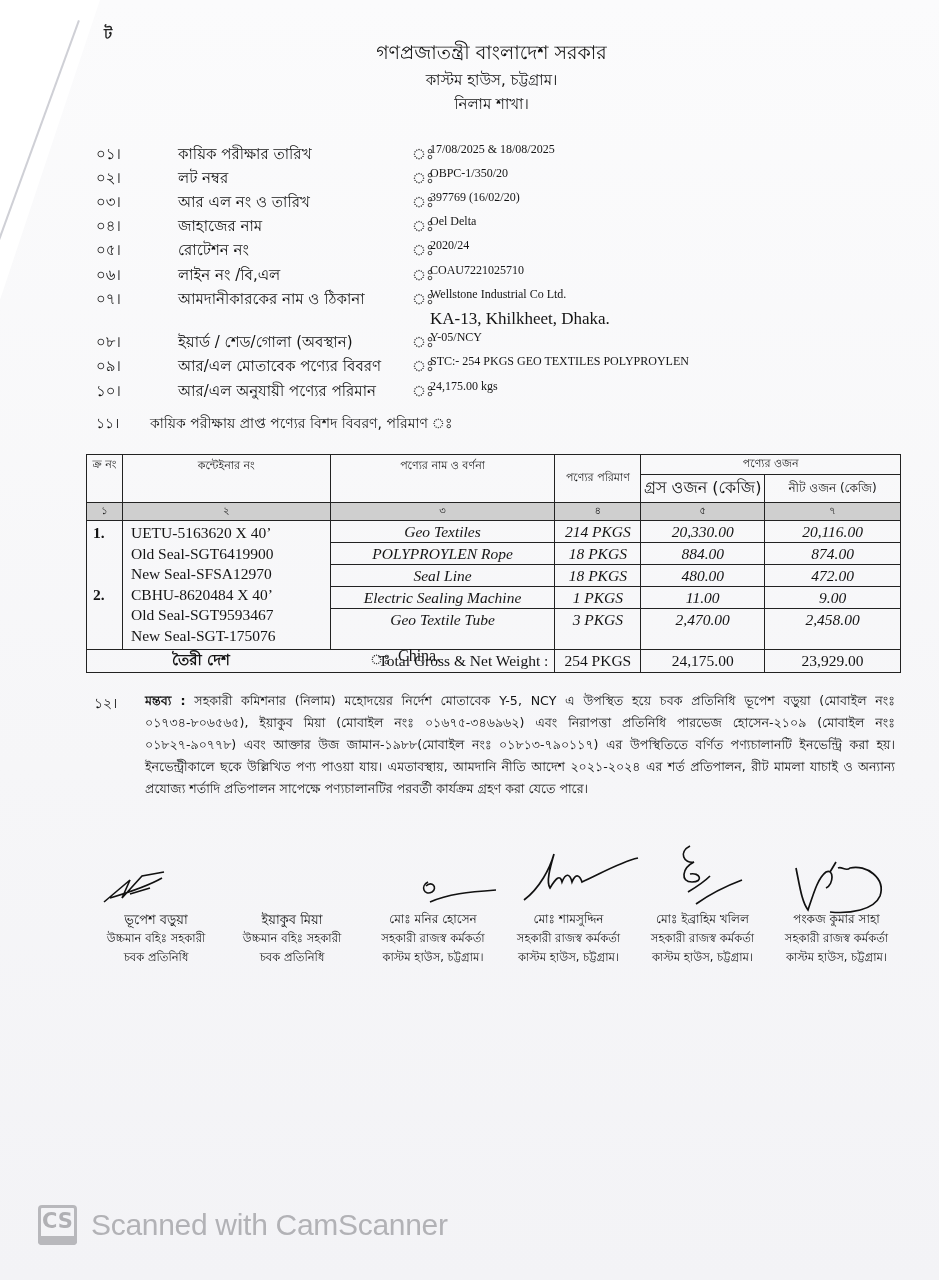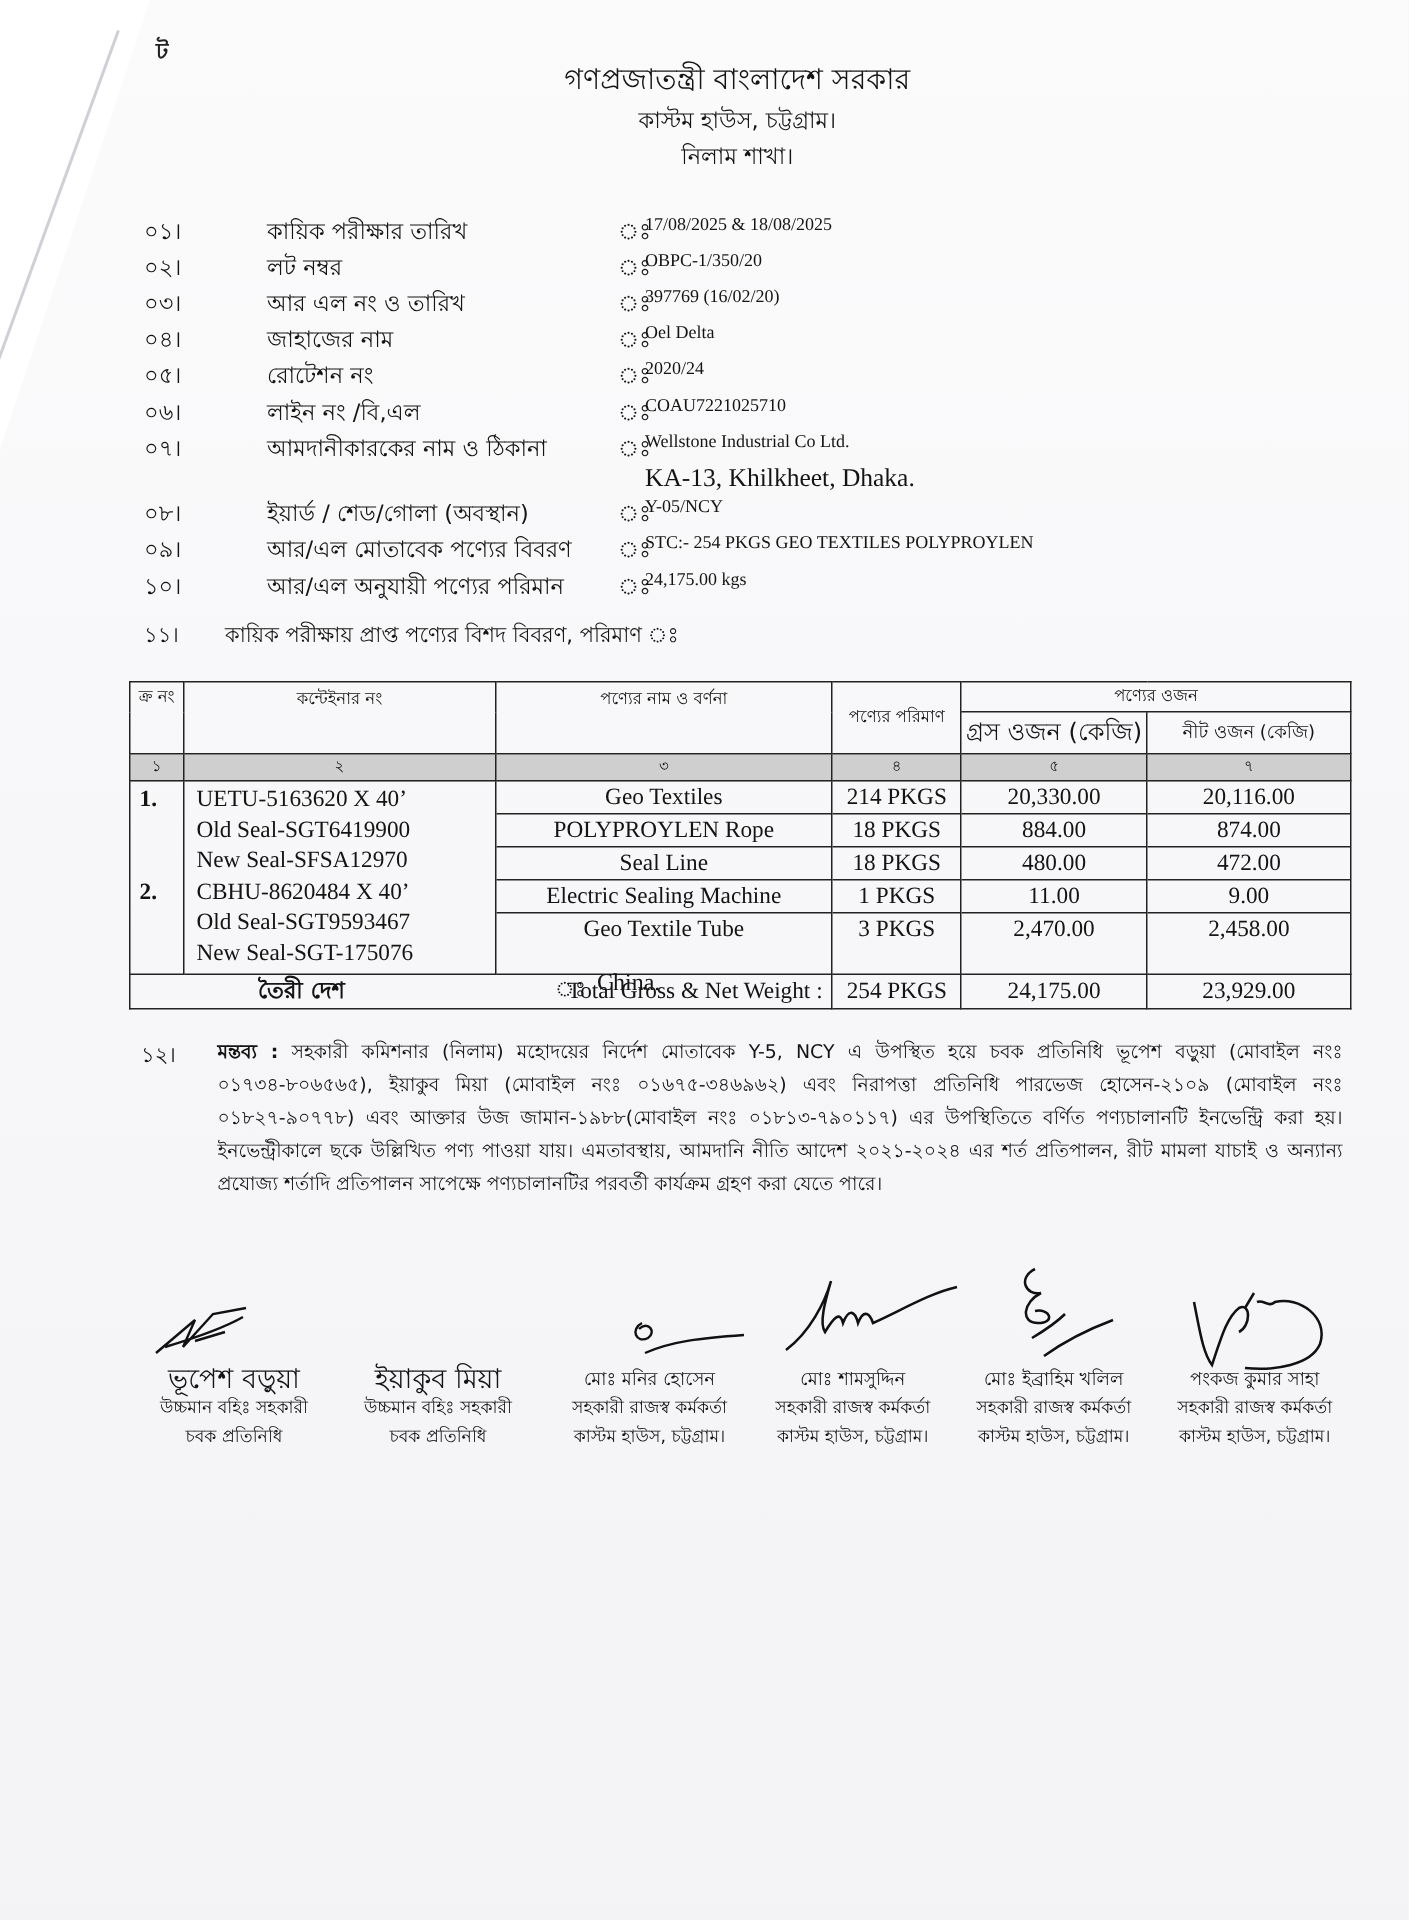--- a/index.html
+++ b/index.html
@@ -30,36 +30,36 @@
   .field .val2 { position:absolute; left:334px; top:22px; white-space:nowrap; font-family:"Liberation Serif", serif; font-size:17px; }
 
   .sec11 { position:absolute; left:96px; top:412px; font-size:14px; }
   .sec11 .lbl { position:absolute; left:54px; white-space:nowrap; }
 
   table.detail { position:absolute; left:86px; top:432px; width:815px; border-collapse:collapse; font-size:11px;margin-top:22px; }
   table.detail td, table.detail th { border:1.5px solid #222; padding:0; font-weight:normal; }
   table.detail .numrow td { background:#cfcfcf; text-align:center; height:12px; font-size:10px; }
   .cell-serif { font-family:"Liberation Serif", serif; font-size:15.5px; }
   .c { text-align:center; }
-  .item { border-bottom:1.5px solid #222; height:21px; line-height:21px; text-align:center; }
+  .item { border-bottom:1.5px solid #222; height:21px; line-height:21px; text-align:center;font-style:italic; }
   .item:last-child { border-bottom:none; height:23px; }
   .cont-lines { padding:2px 0 0 8px; line-height:20.5px; }
   .sl-lines { padding:2px 0 0 0; line-height:20.5px; text-align:left; padding-left:12px; }
   .total-lbl { text-align:right; padding-right:6px !important; font-weight:bold; font-family:"Liberation Serif", serif; font-size:15.5px; height:22px; }
 
   .country { position:absolute; left:148px; top:648px; font-size:15px; font-weight:bold;margin-left:24px; }
   .country-colon { position:absolute; left:370px; top:648px; font-size:14px; }
   .country-val { position:absolute; left:398px; top:647px; font-family:"Liberation Serif", serif; font-size:16px; }
 
   .remark-num { position:absolute; left:94px; top:692px; font-size:14px; }
   .remark { position:absolute; left:145px; top:690px; width:750px; font-size:12.6px; line-height:22px; text-align:justify; }
   .remark b { font-weight:bold; }
 
   .sig { position:absolute; top:910px; text-align:center; font-size:11.5px; line-height:19px; white-space:nowrap; }
-  .sig .nm { font-size:18px; }
+  .sig .nm { font-size:13px; }
   .sig svg { position:absolute; }
 
   .cs { position:absolute; left:38px; top:1205px; display:flex; align-items:center; color:#b0b0b4; }
   .cs-logo { width:39px; height:40px; border:3px solid #b8b8bc; border-radius:4px; box-sizing:border-box; position:relative; font-weight:bold; font-size:21px; color:#b0b0b4; text-align:center; line-height:26px; }
   .cs-logo:after { content:""; position:absolute; left:-3px; right:-3px; bottom:-3px; height:9px; background:#b8b8bc; border-radius:0 0 4px 4px; }
   .cs-text { margin-left:14px; font-size:30px; font-family:"Liberation Sans", sans-serif; color:#b2b2b6; letter-spacing:-0.3px; }
 </style>
 </head>
 <body>
 
@@ -277,13 +277,17 @@
   </div>
   <div class="sig" style="left:774px;width:125px">
     <svg style="left:16px;top:-52px" width="100" height="62" viewBox="0 0 100 62">
       <path d="M6 10 C10 30 12 44 18 52 C24 34 28 20 36 14 C44 10 44 26 36 30 M40 14 L46 4 M48 10 C52 8 56 14 60 10 C76 6 96 20 90 38 C84 52 60 56 40 54" fill="none" stroke="#111" stroke-width="1.7"></path>
     </svg>
     <div class="nm" style="font-size:12px">পংকজ কুমার সাহা</div>
     <div>সহকারী রাজস্ব কর্মকর্তা</div>
     <div>কাস্টম হাউস, চট্টগ্রাম।</div>
   </div>
 
+  <div class="cs">
+    <div class="cs-logo">CS</div>
+    <div class="cs-text">Scanned with CamScanner</div>
+  </div>
 </div>
 
 </body></html>

